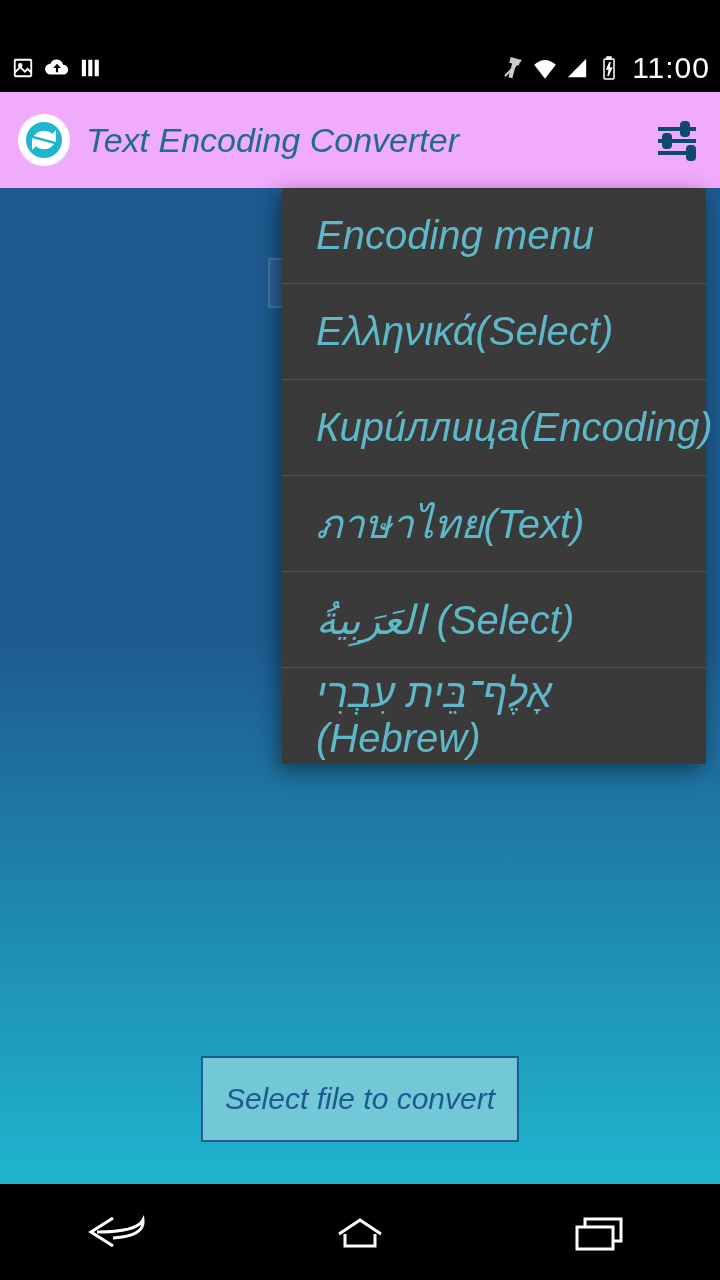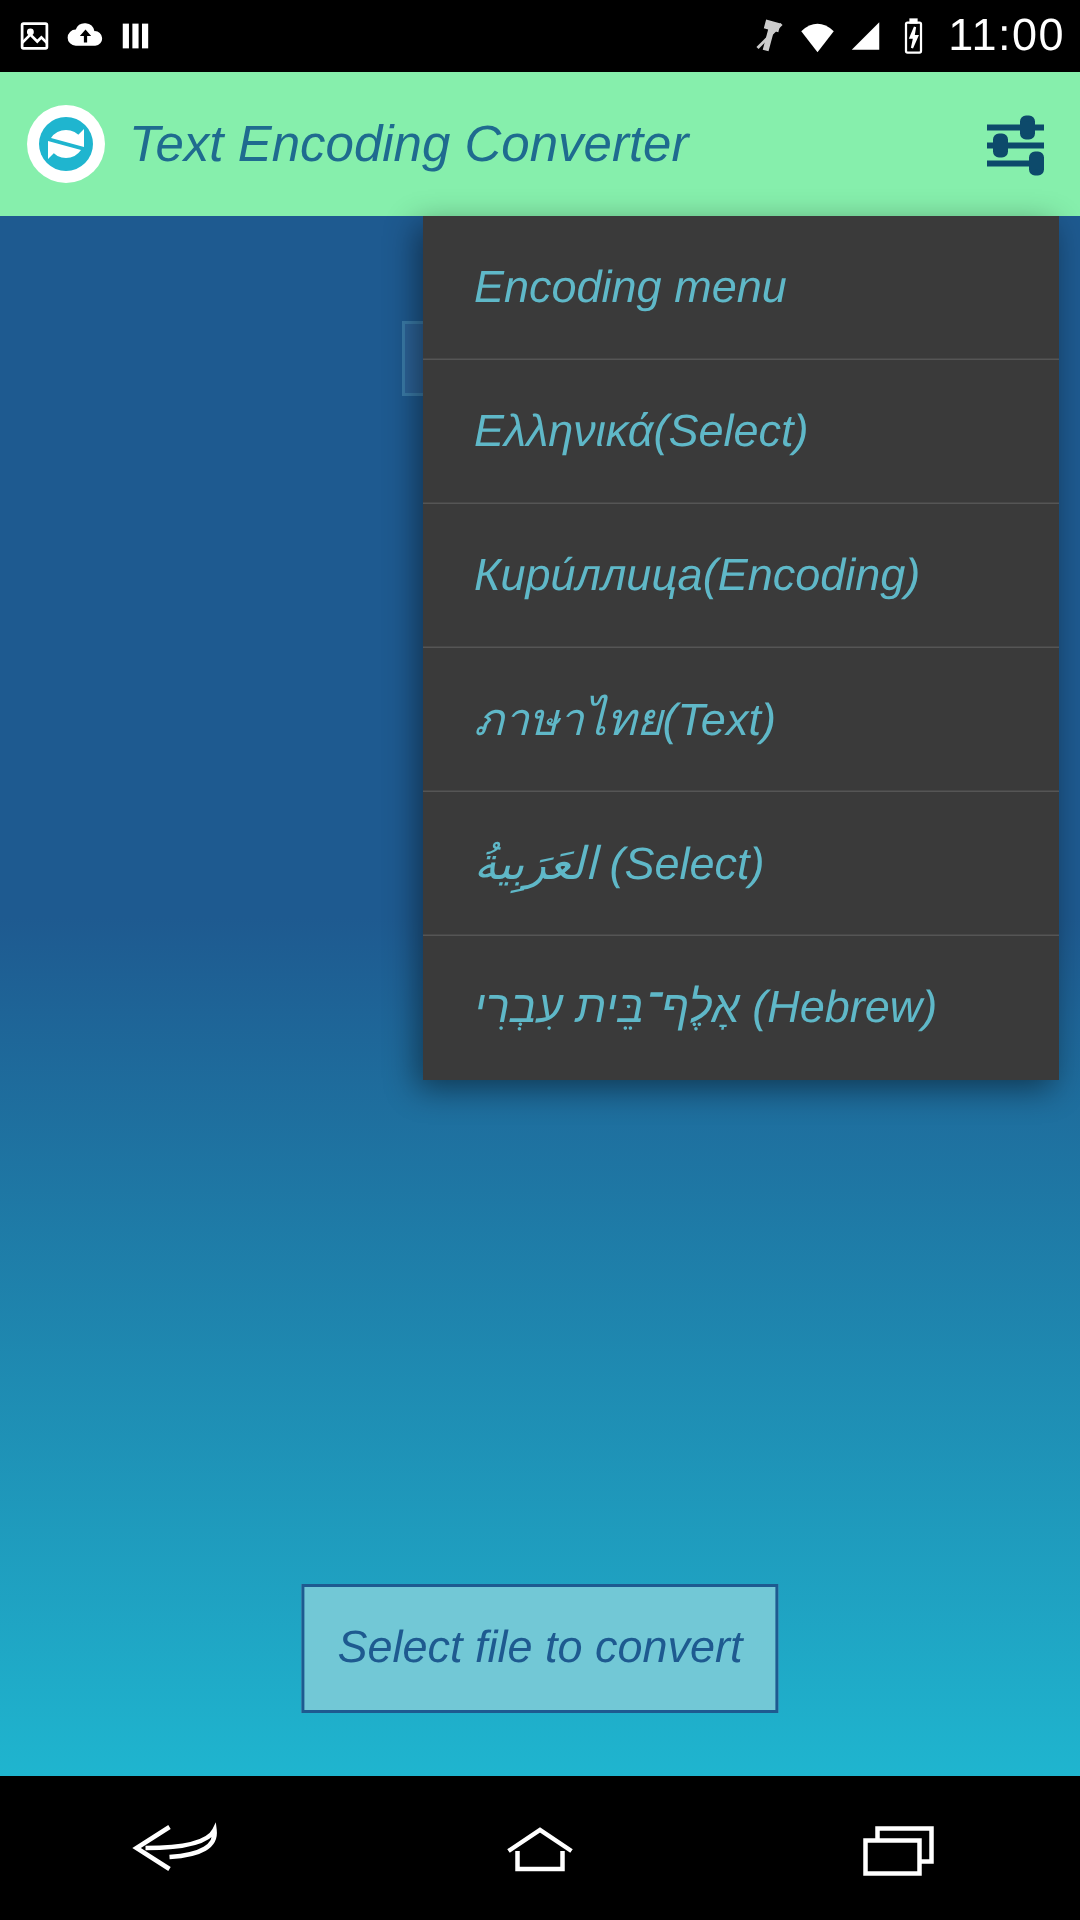--- a/index.html
+++ b/index.html
@@ -1,29 +1,29 @@
 <!DOCTYPE html>
 <html><head>
 <meta charset="utf-8">
 <style>
   * { margin: 0; padding: 0; box-sizing: border-box; }
   html, body { width: 720px; height: 1280px; overflow: hidden; font-family: sans-serif; }
   body { background: #000; display: flex; flex-direction: column; }
 
   .status-bar {
     height: 48px; background: #000; color: #fff;
-    display: flex; align-items: center; padding: 0 10px;
+    display: flex; align-items: center; padding: 0 10px; margin-top: 44px;
   }
   .status-left { display: flex; gap: 8px; align-items: center; }
   .status-right { margin-left: auto; display: flex; gap: 6px; align-items: center; }
   .status-icon { width: 26px; height: 26px; display: inline-flex; align-items: center; justify-content: center; }
   .status-time { font-size: 30px; font-weight: 300; letter-spacing: 1px; margin-left: 4px; }
 
   .app-bar {
-    height: 96px; background: #86efac;
+    height: 96px; background: #f0abfc;
     display: flex; align-items: center; padding: 4px 18px;
   }
   .app-icon {
     width: 52px; height: 52px; border-radius: 50%; background: #fff;
     display: flex; align-items: center; justify-content: center; margin-right: 16px;
   }
   .app-title {
     font-size: 34px; font-style: italic; color: #1f6b8f; font-weight: 500;
   }
   .settings-icon { margin-left: auto; width: 50px; height: 50px; position: relative; }
@@ -46,21 +46,21 @@
   }
 
   .menu {
     position: absolute; top: 0; right: 14px; width: 424px;
     background: #3a3a3a; z-index: 10;
     box-shadow: -4px 6px 20px rgba(0,0,0,0.45);
     display: flex; flex-direction: column;
   }
   .menu-item {
     height: 96px; display: flex; align-items: center; padding: 0 34px;
-    font-size: 30px; font-style: italic; color: #5fb8c8;
+    font-size: 40px; font-style: italic; color: #5fb8c8;
     border-bottom: 1px solid #555;
   }
   .menu-item:last-child { border-bottom: none; }
 
   .select-btn {
     position: absolute; bottom: 42px; left: 50%; transform: translateX(-50%);
     background: #72c8d6; color: #1e5a90;
     font-size: 30px; font-style: italic; font-weight: 500;
     padding: 24px 22px;
     border: 2px solid #1e5a90;

